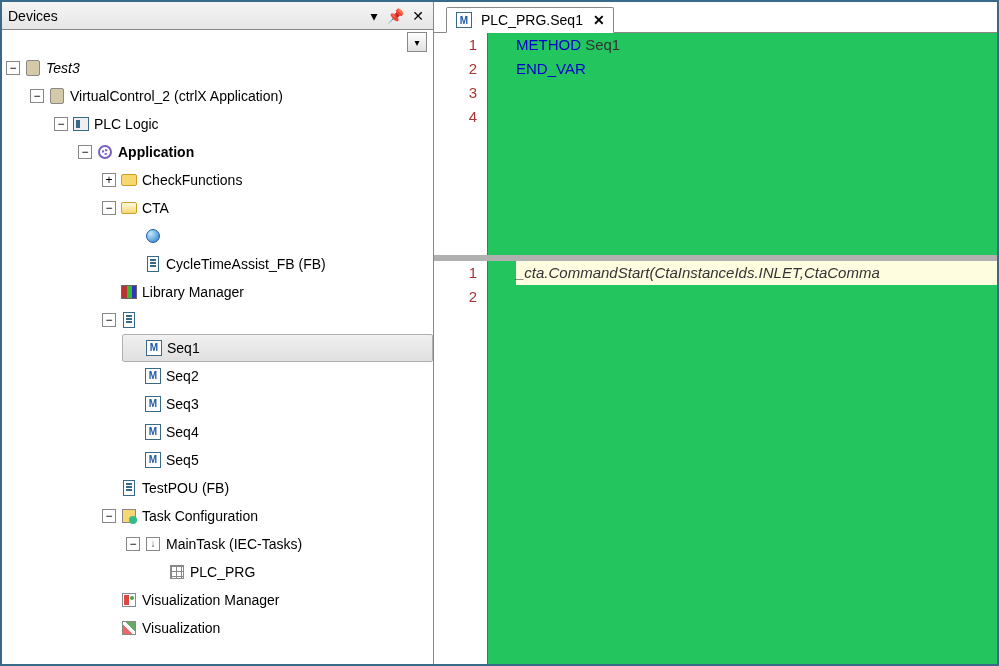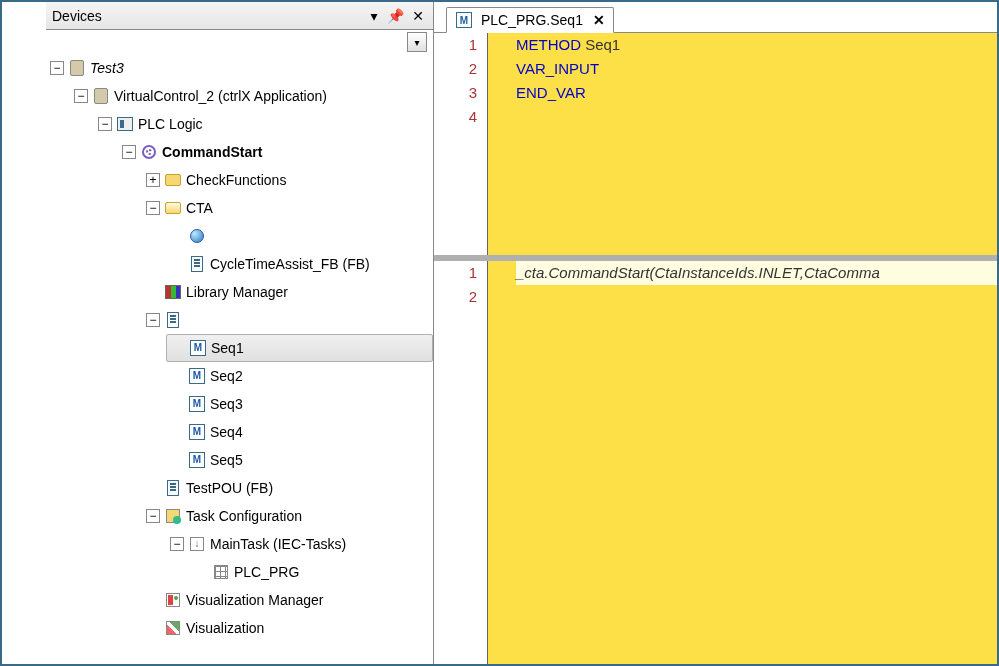--- a/index.html
+++ b/index.html
@@ -1,17 +1,17 @@
 <!DOCTYPE html>
 <html><head>
 <meta charset="utf-8">
 <style>
 * { box-sizing: border-box; margin: 0; padding: 0; font-family: 'Segoe UI', Tahoma, sans-serif; }
 body { width: 999px; height: 666px; overflow: hidden; background: #fff; border: 2px solid #3a6a8a; display: flex; }
-.left-panel { width: 432px; height: 100%; display: flex; flex-direction: column; border-right: 1px solid #888; padding-left: 44px; }
+.left-panel { width: 432px; height: 100%; display: flex; flex-direction: column; border-right: 1px solid #888; }
 .panel-header { height: 28px; background: linear-gradient(#f5f5f5,#e6e6e6); border-bottom: 1px solid #888; display: flex; align-items: center; padding: 0 6px; font-size: 14px; }
 .panel-title { flex: 1; }
 .panel-btn { width: 18px; height: 18px; display:flex; align-items:center; justify-content:center; margin-left:4px; cursor:pointer; font-size:14px; }
 .tree-area { flex:1; overflow:auto; background:#fff; position:relative; }
 .tree-topbar { height: 24px; display:flex; justify-content:flex-end; padding-right:6px; align-items:center; }
 .combo-btn { width:20px; height:20px; border:1px solid #888; background:linear-gradient(#fff,#e0e0e0); display:flex; align-items:center; justify-content:center; font-size:10px; cursor:pointer; }
 ul.tree { list-style:none; padding-left:0; font-size:14px; line-height:28px; }
 ul.tree ul { list-style:none; padding-left:24px; }
 li.node { position:relative; white-space:nowrap; }
 .row { display:flex; align-items:center; height:28px; padding-left:4px; cursor:pointer; }
@@ -24,21 +24,21 @@
 .label.bold { font-weight:bold; }
 .right-panel { flex:1; display:flex; flex-direction:column; }
 .tab-bar { height:30px; display:flex; align-items:flex-end; padding-left:12px; background:#fff; }
 .tab { height:26px; display:flex; align-items:center; padding:0 8px; border:1px solid #888; border-bottom:1px solid #fff; background:#fff; font-size:14px; gap:4px; border-radius:2px 2px 0 0; position:relative; top:1px; }
 .tab .close { margin-left:6px; font-weight:bold; cursor:pointer; }
 .editor-pane { flex:1; display:flex; flex-direction:column; border-top:1px solid #888; }
 .editor-half { flex:0 0 auto; display:flex; font-family:Consolas,monospace; font-size:15px; line-height:24px; }
 .editor-half.top { height:228px; border-bottom:6px solid #b0b0b0; }
 .editor-half.bottom { flex:1; }
 .gutter { width:54px; text-align:right; padding-right:10px; color:#aa3333; background:#fff; border-right:1px solid #666; user-select:none; }
-.code { flex:1; padding-left:28px; background:#fde047; overflow:hidden; }
+.code { flex:1; padding-left:28px; background:#22c55e; overflow:hidden; }
 .code-line { white-space:pre; }
 .kw { color:#0000cc; }
 .code-line.hl { background:#fffde0;font-style:italic; }
 .code .plain { color:#333; }
 
 .ic-folder { width:16px; height:12px; background:#f7d774; border:1px solid #c9a227; border-radius:2px; }
 .ic-folder.open { background:linear-gradient(#fffbe0,#f7d774); }
 .ic-gear { width:14px; height:14px; border:2px solid #7a5fbf; border-radius:50%; position:relative; }
 .ic-gear::after { content:''; position:absolute; inset:2px; border:2px dotted #7a5fbf; border-radius:50%; }
 .ic-doc { width:12px; height:16px; background:#fff; border:1px solid #3a6a8a; position:relative; }
@@ -100,21 +100,21 @@
                     </span>
                     <span class="label">PLC Logic</span>
                   </div>
                   <ul>
                     <li class="node">
                       <div class="row">
                         <span class="expander">−</span>
                         <span class="icon">
                           <span class="ic-gear"></span>
                         </span>
-                        <span class="label bold">CommandStart</span>
+                        <span class="label bold">Application</span>
                       </div>
                       <ul>
                         <li class="node">
                           <div class="row">
                             <span class="expander">+</span>
                             <span class="icon">
                               <span class="ic-folder"></span>
                             </span>
                             <span class="label">CheckFunctions</span>
                           </div>
@@ -294,21 +294,20 @@
   <div class="editor-pane">
     <div class="editor-half top">
       <div class="gutter" id="gutter-top">
           <div>1</div>
           <div>2</div>
           <div>3</div>
           <div>4</div>
         </div>
       <div class="code" id="code-top">
           <div class="code-line"><span class="kw">METHOD</span><span class="plain"> Seq1</span></div>
-          <div class="code-line"><span class="kw">VAR_INPUT</span></div>
           <div class="code-line"><span class="kw">END_VAR</span></div>
           <div class="code-line">&nbsp;</div>
         </div>
     </div>
     <div class="editor-half bottom">
       <div class="gutter" id="gutter-bot">
           <div>1</div>
           <div>2</div>
         </div>
       <div class="code" id="code-bot">

